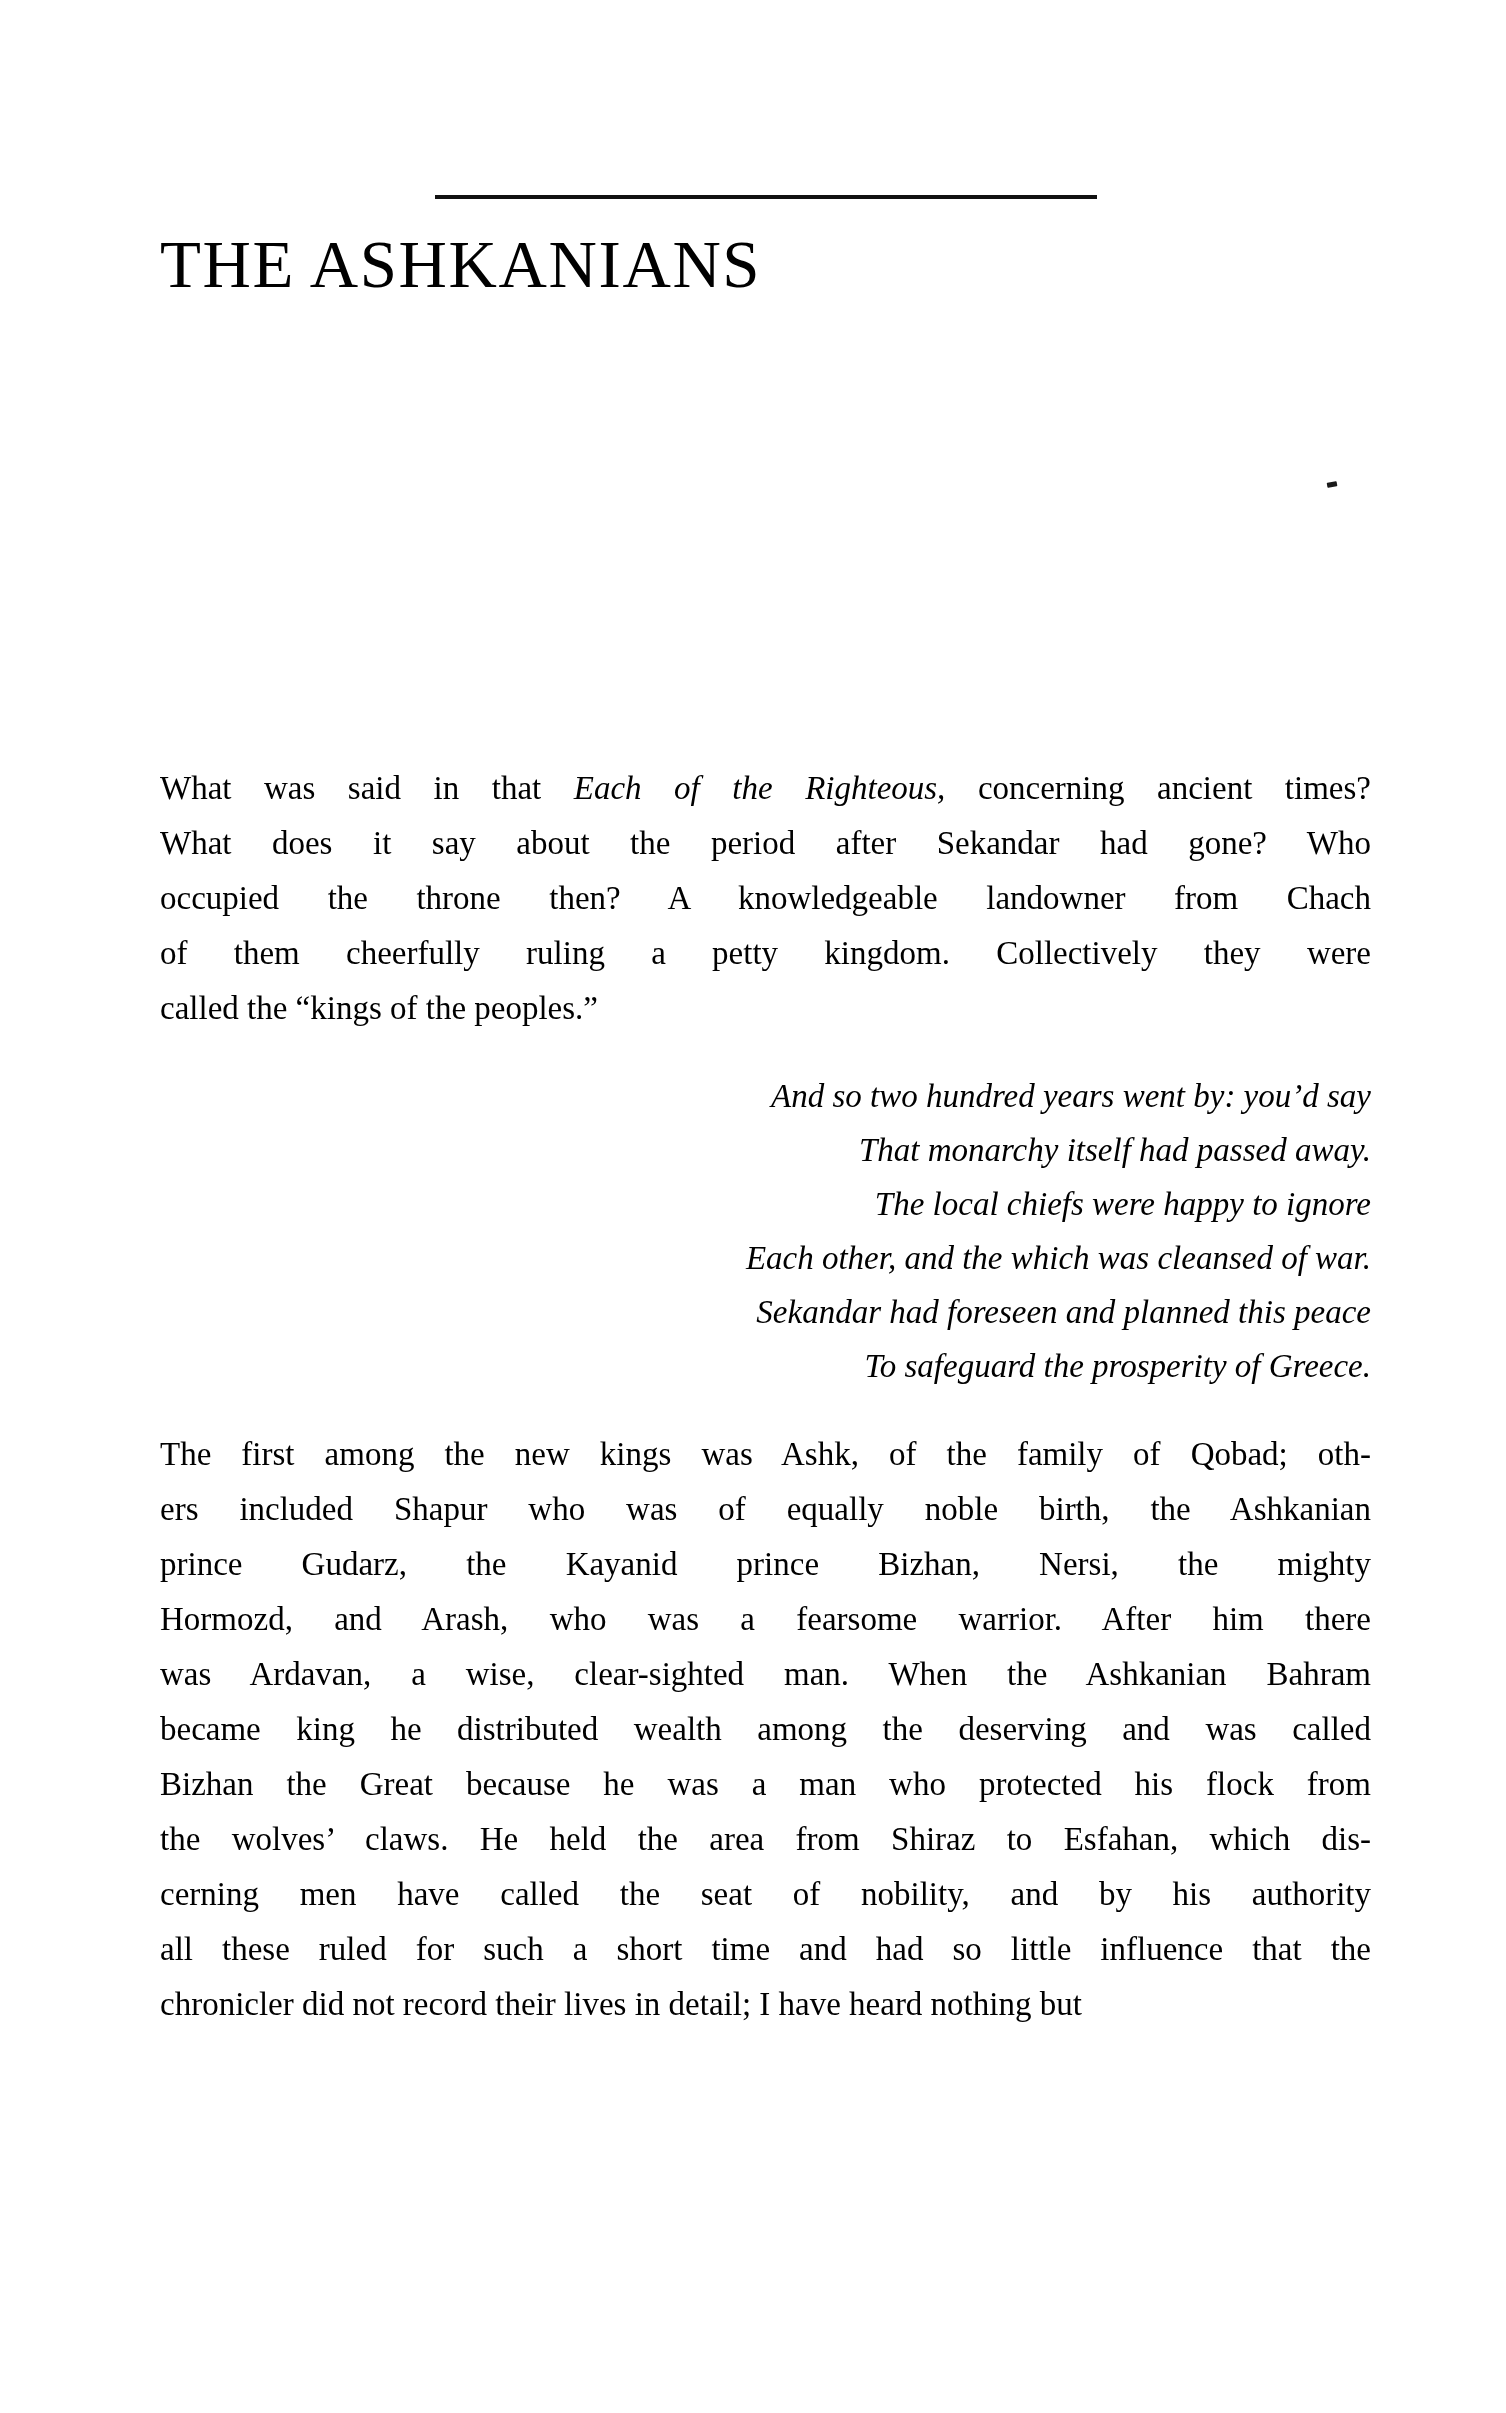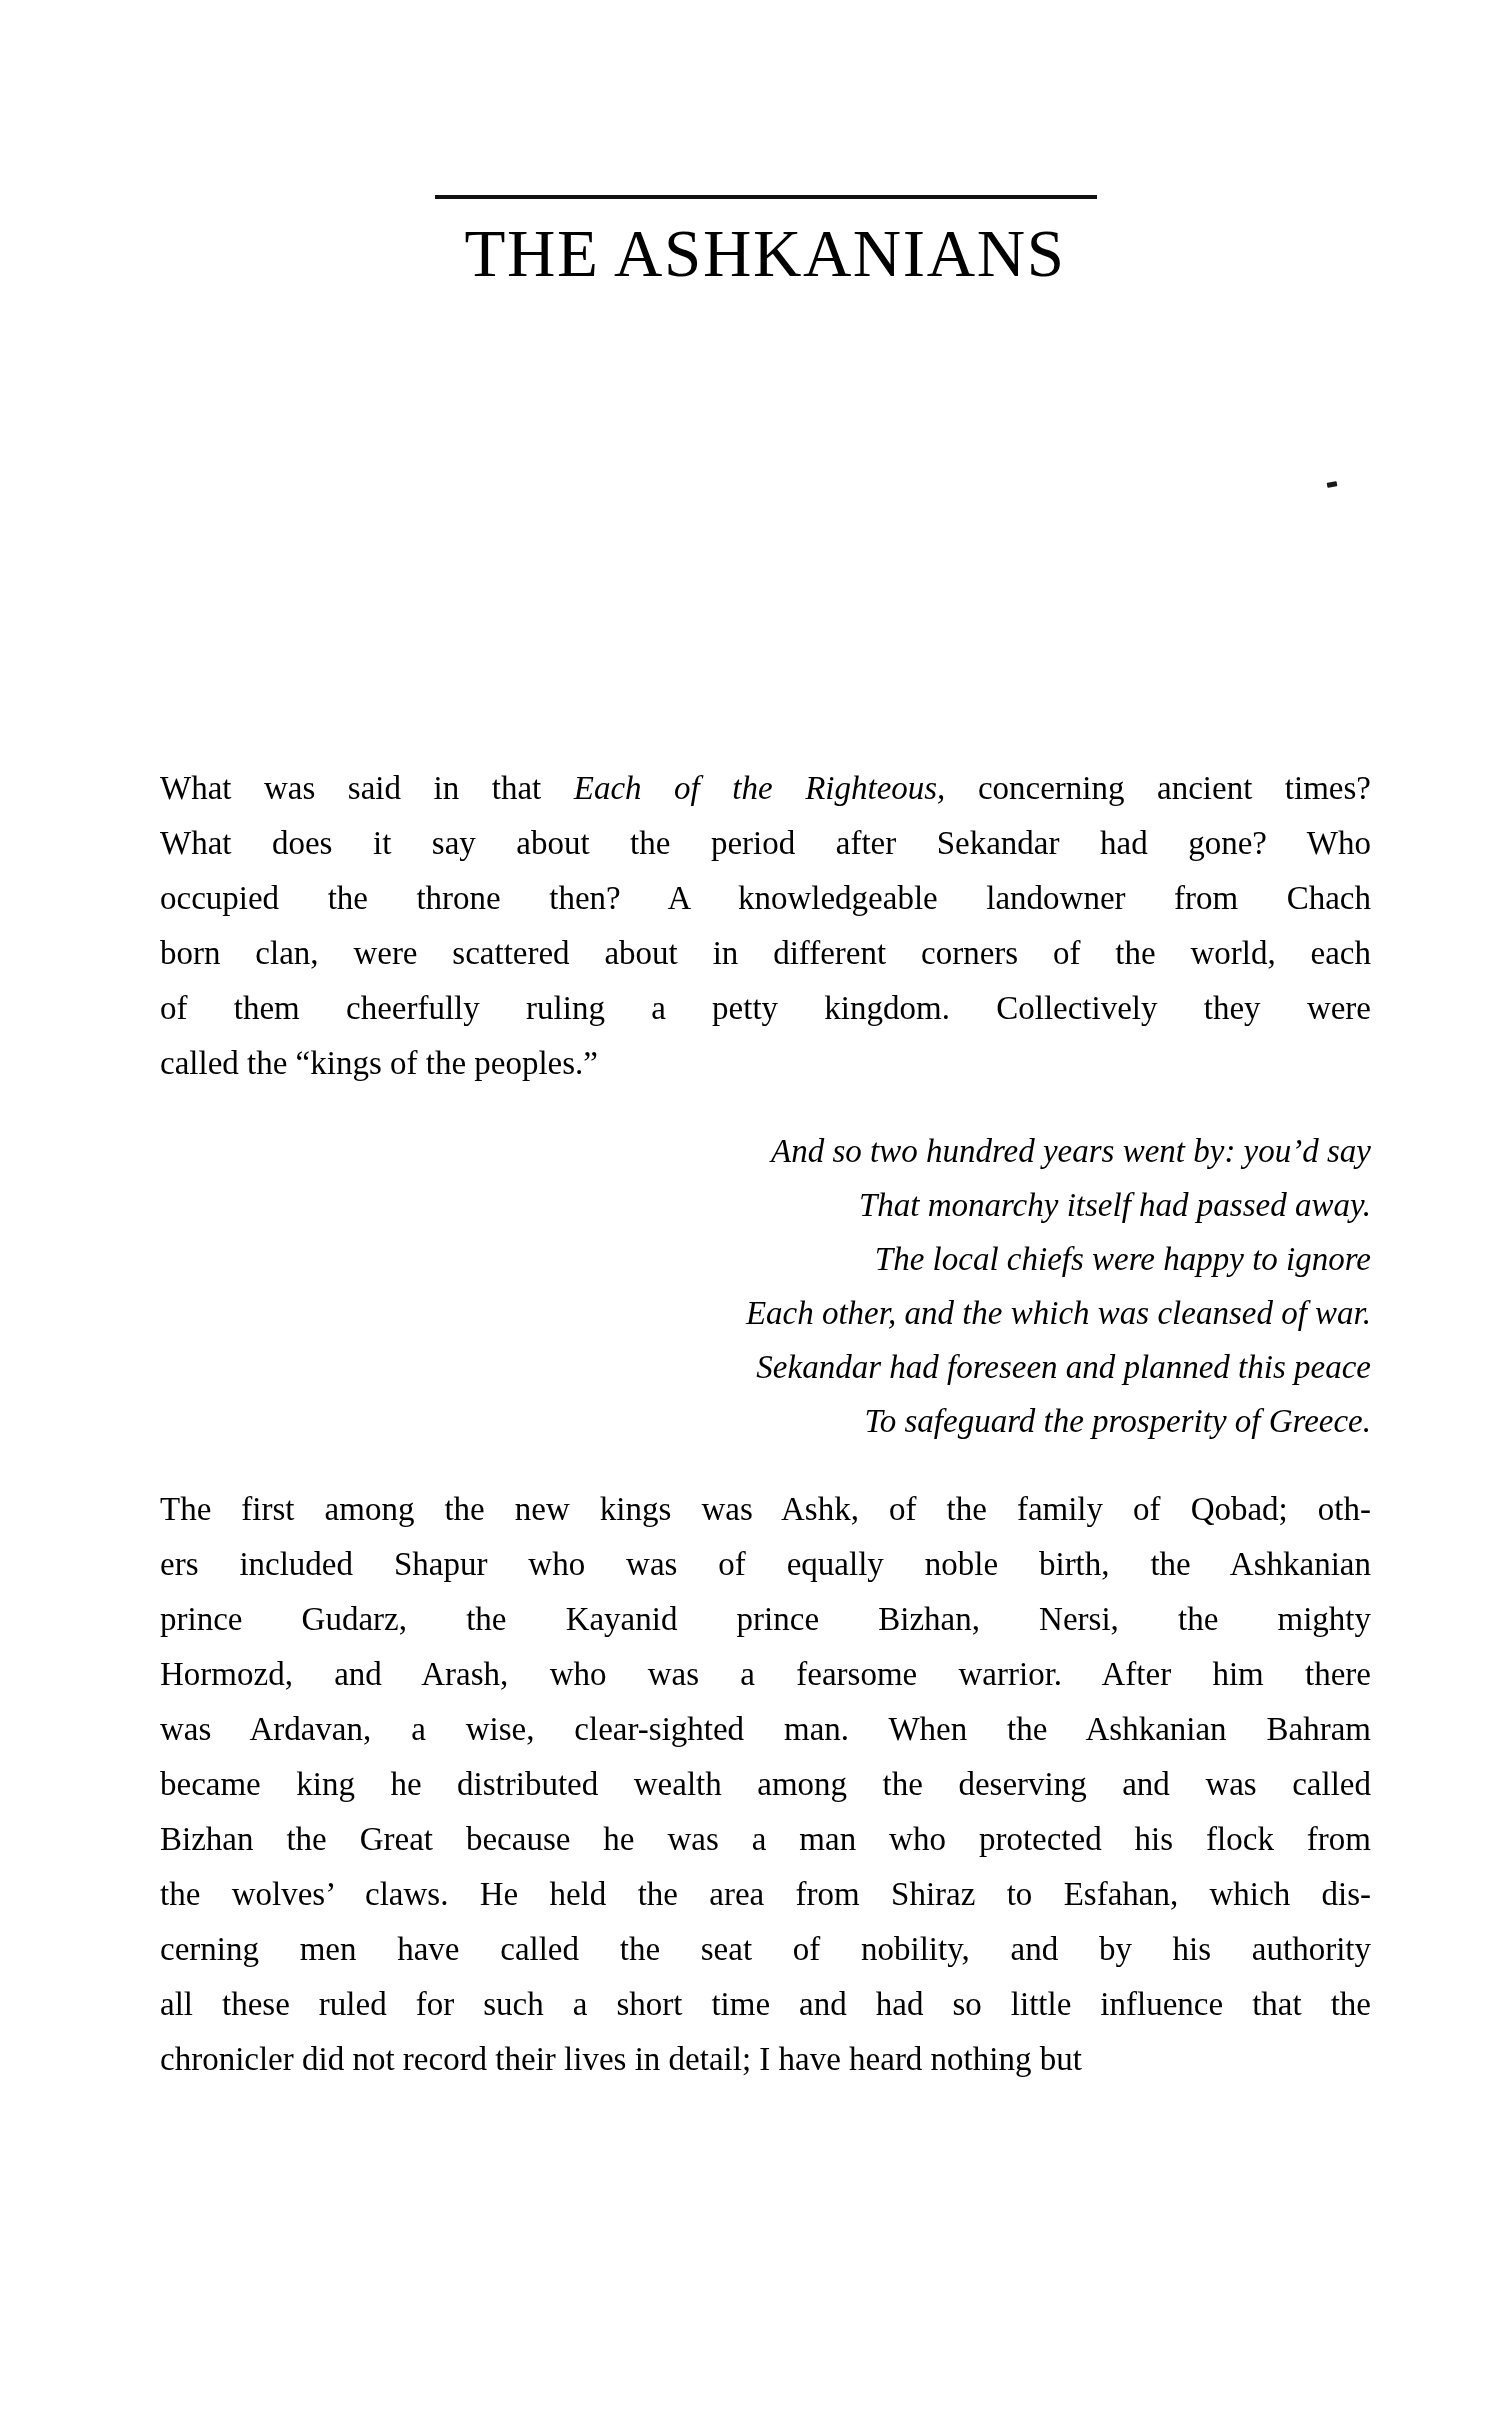--- a/index.html
+++ b/index.html
@@ -29,26 +29,25 @@
 
   .chapter-rule {
     width: 662px;
     height: 3.9px;
     background: #111111;
     margin: 0 auto 0 275px;
   }
 
   .chapter-title {
     margin: 0;
-    padding-top: 19px;
+    padding-top: 30px;
     font-size: 67px;
     font-weight: normal;
     letter-spacing: 1.6px;
     line-height: 1.05;
-    text-align: center;
     white-space: nowrap;
     font-family: "Liberation Serif", "DejaVu Serif", serif;
   }
 
   
   .scan-speck {
     position: absolute;
     left: 1327px;
     top: 482px;
     width: 10px;
@@ -109,21 +108,20 @@
   </div>
 
   <div class="scan-speck"></div>
 
   <div class="body-block">
 
     <div class="paragraph">
       <span class="line"><span>What was said in that </span><span class="ital">Each of the Righteous,</span><span> concerning ancient times?</span></span>
       <span class="line">What does it say about the period after Sekandar had gone? Who</span>
       <span class="line">occupied the throne then? A knowledgeable landowner from Chach</span>
-      <span class="line">born clan, were scattered about in different corners of the world, each</span>
       <span class="line">of them cheerfully ruling a petty kingdom. Collectively they were</span>
       <span class="line last">called the “kings of the peoples.”</span>
     </div>
 
     <div class="verse-block">
       <span class="verse-line">And so two hundred years went by: you’d say</span>
       <span class="verse-line">That monarchy itself had passed away.</span>
       <span class="verse-line">The local chiefs were happy to ignore</span>
       <span class="verse-line">Each other, and the which was cleansed of war.</span>
       <span class="verse-line">Sekandar had foreseen and planned this peace</span>

